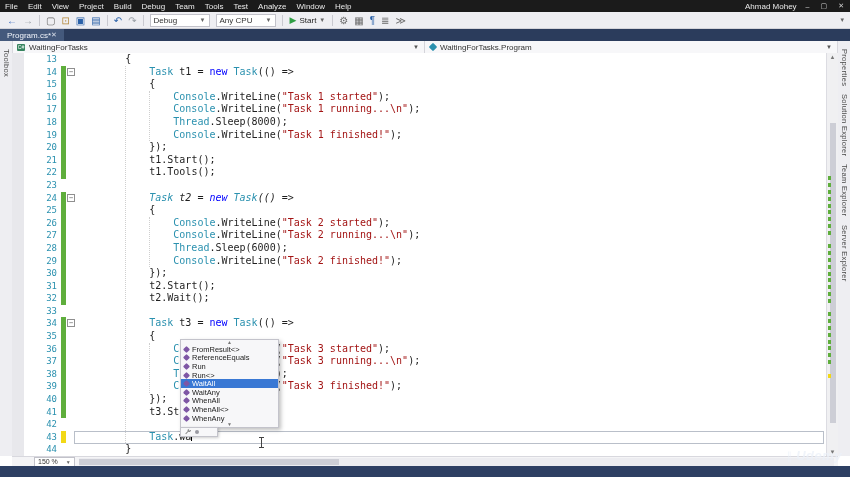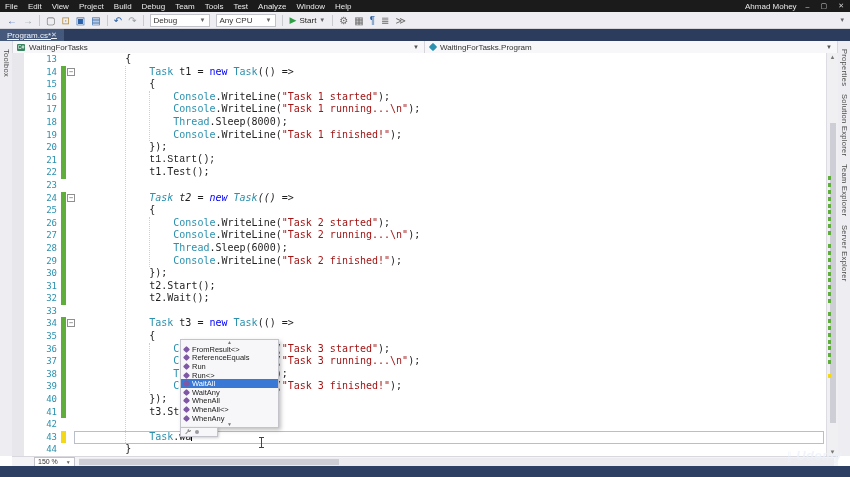--- a/index.html
+++ b/index.html
@@ -19,21 +19,21 @@
   .tb-combo{display:flex;align-items:center;background:#fff;border:1px solid #c2c2ca;height:11px;
             font-size:8px;color:#333;padding:0 3px;margin:0 3px;min-width:52px;justify-content:space-between;gap:6px;}
   .tb-combo .arr{font-size:6px;color:#666;}
   .tb-start{display:flex;align-items:center;gap:3px;font-size:8px;color:#222;padding:0 4px;}
   .tb-start .play{color:#2f9e44;font-size:9px;}
   .tb-start .arr{font-size:6px;color:#666;}
   .tb-overflow{margin-left:auto;font-size:7px;color:#666;padding-right:6px;}
   
   .tabstrip{position:absolute;left:0;top:29px;width:850px;height:12px;background:#2b3c5c;display:flex;}
   .doc-tab{background:#44597c;color:#f0f4fb;font-size:8px;display:flex;align-items:center;
-           padding:0 7px;height:12px;text-decoration:underline;}
+           padding:0 7px;height:12px;}
   .doc-tab .close{font-size:7px;color:#d8dee9;}
   
   .navbar{position:absolute;left:12px;top:41px;width:826px;height:12px;background:#f7f7f9;
           border-bottom:1px solid #cfcfd6;display:flex;}
   .nav-seg{flex:1;display:flex;align-items:center;gap:4px;padding:0 5px;border-right:1px solid #d4d4da;
            font-size:8px;color:#333;overflow:hidden;}
   .nav-seg .arr{margin-left:auto;font-size:6px;color:#555;}
   .badge{display:inline-block;width:8px;height:7px;font-size:5px;line-height:7px;text-align:center;
          color:#fff;border-radius:1px;}
   .badge.proj{background:#37845f;}
@@ -247,28 +247,28 @@
         <div class="ed-num">20</div>
         <div class="ed-bar g"></div>
         <div class="ed-fold"></div>
         <div class="ed-code" style="padding-left: 72.24px;"><span class="tok-p">});</span></div>
       </div>
       <div class="ed-row">
         <div class="ed-gut"></div>
         <div class="ed-num">21</div>
         <div class="ed-bar g"></div>
         <div class="ed-fold"></div>
-        <div class="ed-code" style="padding-left: 72.24px; font-family: Liberation Mono, monospace;"><span class="tok-p">t1.Start();</span></div>
+        <div class="ed-code" style="padding-left: 72.24px;"><span class="tok-p">t1.Start();</span></div>
       </div>
       <div class="ed-row">
         <div class="ed-gut"></div>
         <div class="ed-num">22</div>
         <div class="ed-bar g"></div>
         <div class="ed-fold"></div>
-        <div class="ed-code" style="padding-left: 72.24px;"><span class="tok-p">t1.Test();</span></div>
+        <div class="ed-code" style="padding-left: 72.24px;"><span class="tok-p">t1.Tools();</span></div>
       </div>
       <div class="ed-row">
         <div class="ed-gut"></div>
         <div class="ed-num">23</div>
         <div class="ed-bar"></div>
         <div class="ed-fold"></div>
         <div class="ed-code" style="padding-left: 0px;"></div>
       </div>
       <div class="ed-row">
         <div class="ed-gut"></div>

